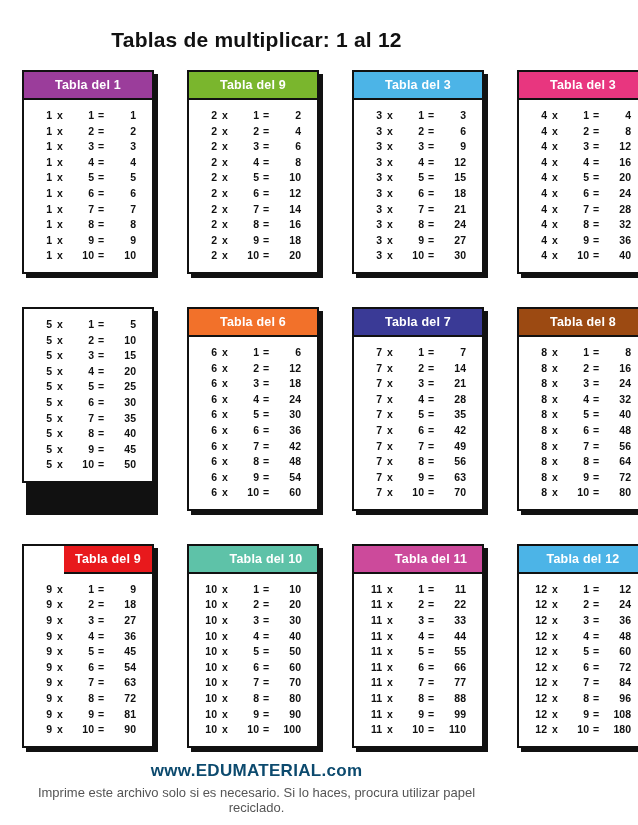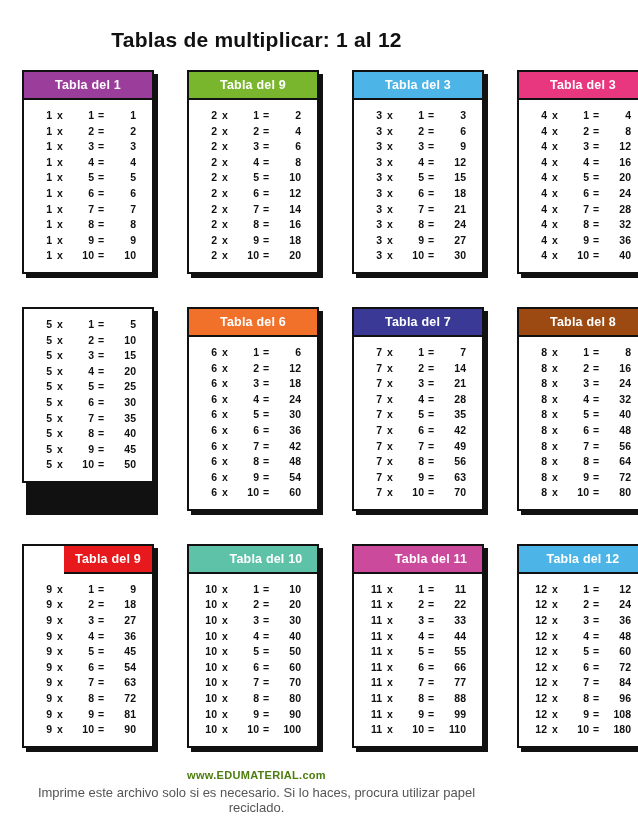--- a/index.html
+++ b/index.html
@@ -85,23 +85,23 @@
   .c-x { text-align: center; font-weight: bold; }
   .c-b { text-align: right; }
   .c-eq { text-align: center; }
   .c-r { text-align: right; padding-right: 2px; }
   .footer {
     margin-top: auto;
     text-align: center;
     padding-bottom: 10px;
   }
   .footer-site {
-    font-size: 11px;
+    font-size: 17px;
     font-weight: bold;
-    color: #4d7c0f;
+    color: #0c4a6e;
     letter-spacing: 0.3px;
   }
   .footer-note {
     font-size: 13px;
     color: #555555;
     margin-top: 4px;
   }
 </style>
 </head>
 <body>

